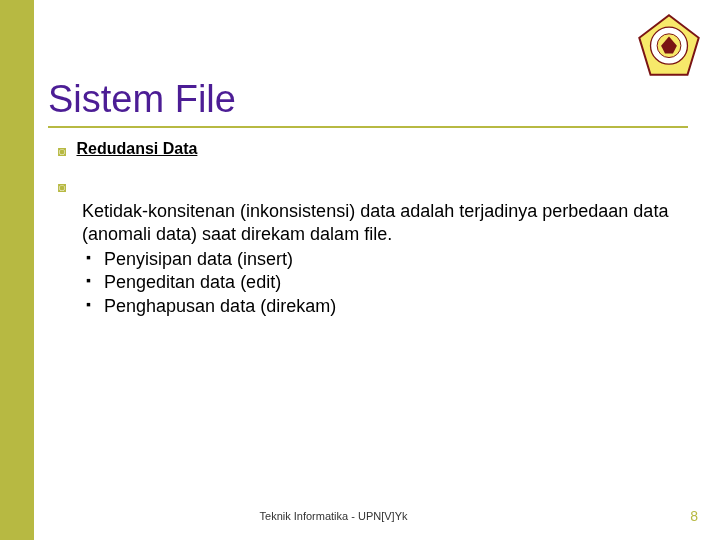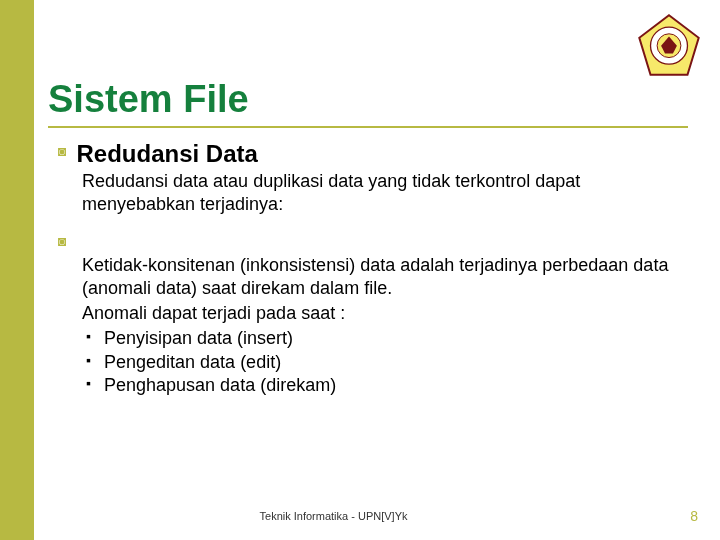--- a/index.html
+++ b/index.html
@@ -25,22 +25,22 @@
     top: 14px;
     width: 66px;
     height: 66px;
   }
   .logo svg { width: 100%; height: 100%; }
   .title {
     position: absolute;
     left: 48px;
     top: 78px;
     font-size: 38px;
-    color: #15803d;
-    font-weight: 700;
+    color: #4c1d95;
+    font-weight: 400;
   }
   .hr {
     position: absolute;
     left: 48px;
     top: 126px;
     width: 640px;
     height: 2px;
     background: #b7b942;
   }
   .content {
@@ -57,22 +57,23 @@
     display: flex;
     align-items: flex-start;
     gap: 10px;
   }
   .bullet-shadow {
     font-size: 14px;
     line-height: 22px;
     color: #b7b942;
   }
   .item-title {
-    font-size: 24px;
+    font-size: 16px;
     font-weight: 700;
+    text-decoration: underline;
   }
   .item-body {
     margin-left: 24px;
     font-size: 18px;
     line-height: 1.28;
     margin-top: 2px;
   }
   .item-body p {
     margin-bottom: 2px;
   }
@@ -129,32 +130,28 @@
 <h1 class="title">Sistem File</h1>
 <div class="hr"></div>
 
 <div class="content">
 
   <div class="item">
     <div class="item-head">
       <span class="bullet-shadow">◙</span>
       <span class="item-title">Redudansi Data</span>
     </div>
-    <div class="item-body">
-      <p>Redudansi data atau duplikasi data yang tidak terkontrol dapat menyebabkan terjadinya:</p>
-    </div>
   </div>
 
   <div class="item">
     <div class="item-head">
       <span class="bullet-shadow">◙</span>
     </div>
     <div class="item-body">
       <p>Ketidak-konsitenan (inkonsistensi) data adalah terjadinya perbedaan data (anomali data) saat direkam dalam file.</p>
-      <p>Anomali dapat terjadi pada saat :</p>
       <ul class="sublist">
         <li><span>Penyisipan data </span><span class="italic">(insert)</span></li>
         <li><span>Pengeditan data </span><span class="italic">(edit)</span></li>
         <li><span>Penghapusan data </span><span class="italic">(direkam)</span></li>
       </ul>
     </div>
   </div>
 
 </div>
 

